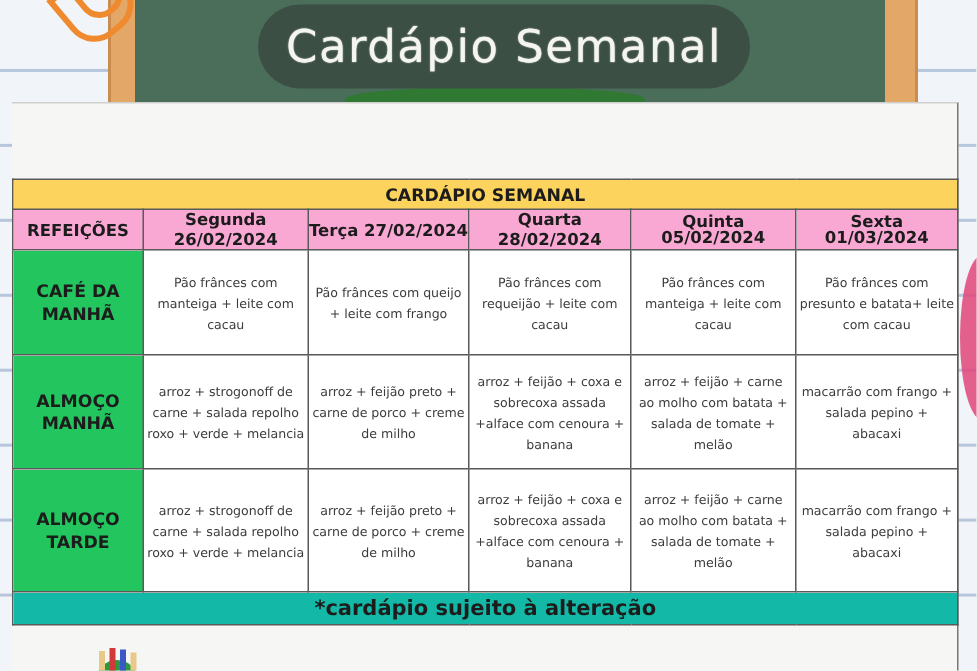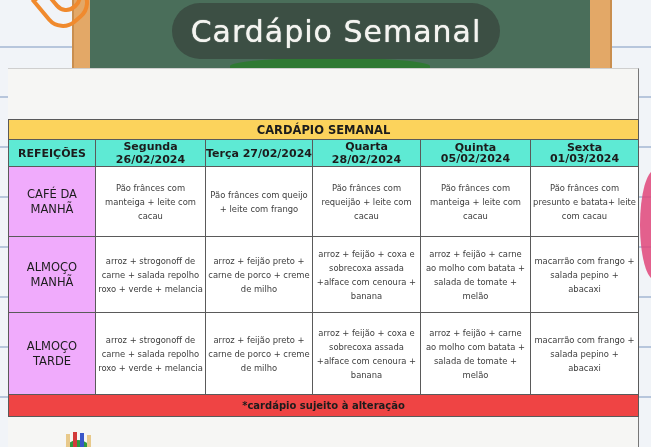--- a/index.html
+++ b/index.html
@@ -76,28 +76,28 @@
     position: absolute; left: 0; top: 50px;
     border-collapse: collapse; table-layout: fixed; width: 630px;
     font-family: "DejaVu Sans", sans-serif;
   }
   td {
     border: 1px solid #5a5a5a;
     text-align: center; vertical-align: middle;
     overflow: hidden;
   }
   .banner td { background: #fcd35c; font-weight: bold; font-size: 11.5px; color: #1c1c1c; height: 20px; }
-  .head td { background: #5eead4; font-weight: bold; font-size: 11px; color: #1c1c1c; height: 21px; line-height: 11px; }
+  .head td { background: #f9a8d4; font-weight: bold; font-size: 11px; color: #1c1c1c; height: 21px; line-height: 11px; }
   .head td.clip-date { line-height: 13px; }
-  .meal td.label { background: #f0abfc; font-weight: normal; font-size: 11.5px; color: #1c1c1c; line-height: 15px; }
+  .meal td.label { background: #22c55e; font-weight: bold; font-size: 11.5px; color: #1c1c1c; line-height: 15px; }
   .meal td.food { background: #ffffff; font-size: 8.4px; color: #3c3c3c; line-height: 14px; padding: 0 2px; }
   .r1 td { height: 70px; }
   .r2 td { height: 76px; }
   .r3 td { height: 82px; }
-  .foot td { background: #ef4444; font-weight: bold; font-size: 10px; color: #1c1c1c; height: 22px; }
+  .foot td { background: #14b8a6; font-weight: bold; font-size: 14px; color: #1c1c1c; height: 22px; }
   .bottom-logo {
     position: absolute; left: 58px; top: 432px; width: 40px; height: 30px;
   }
 </style>
 </head>
 <body>
 
 <div class="paper"></div>
 <div class="pink-blob"></div>
 

